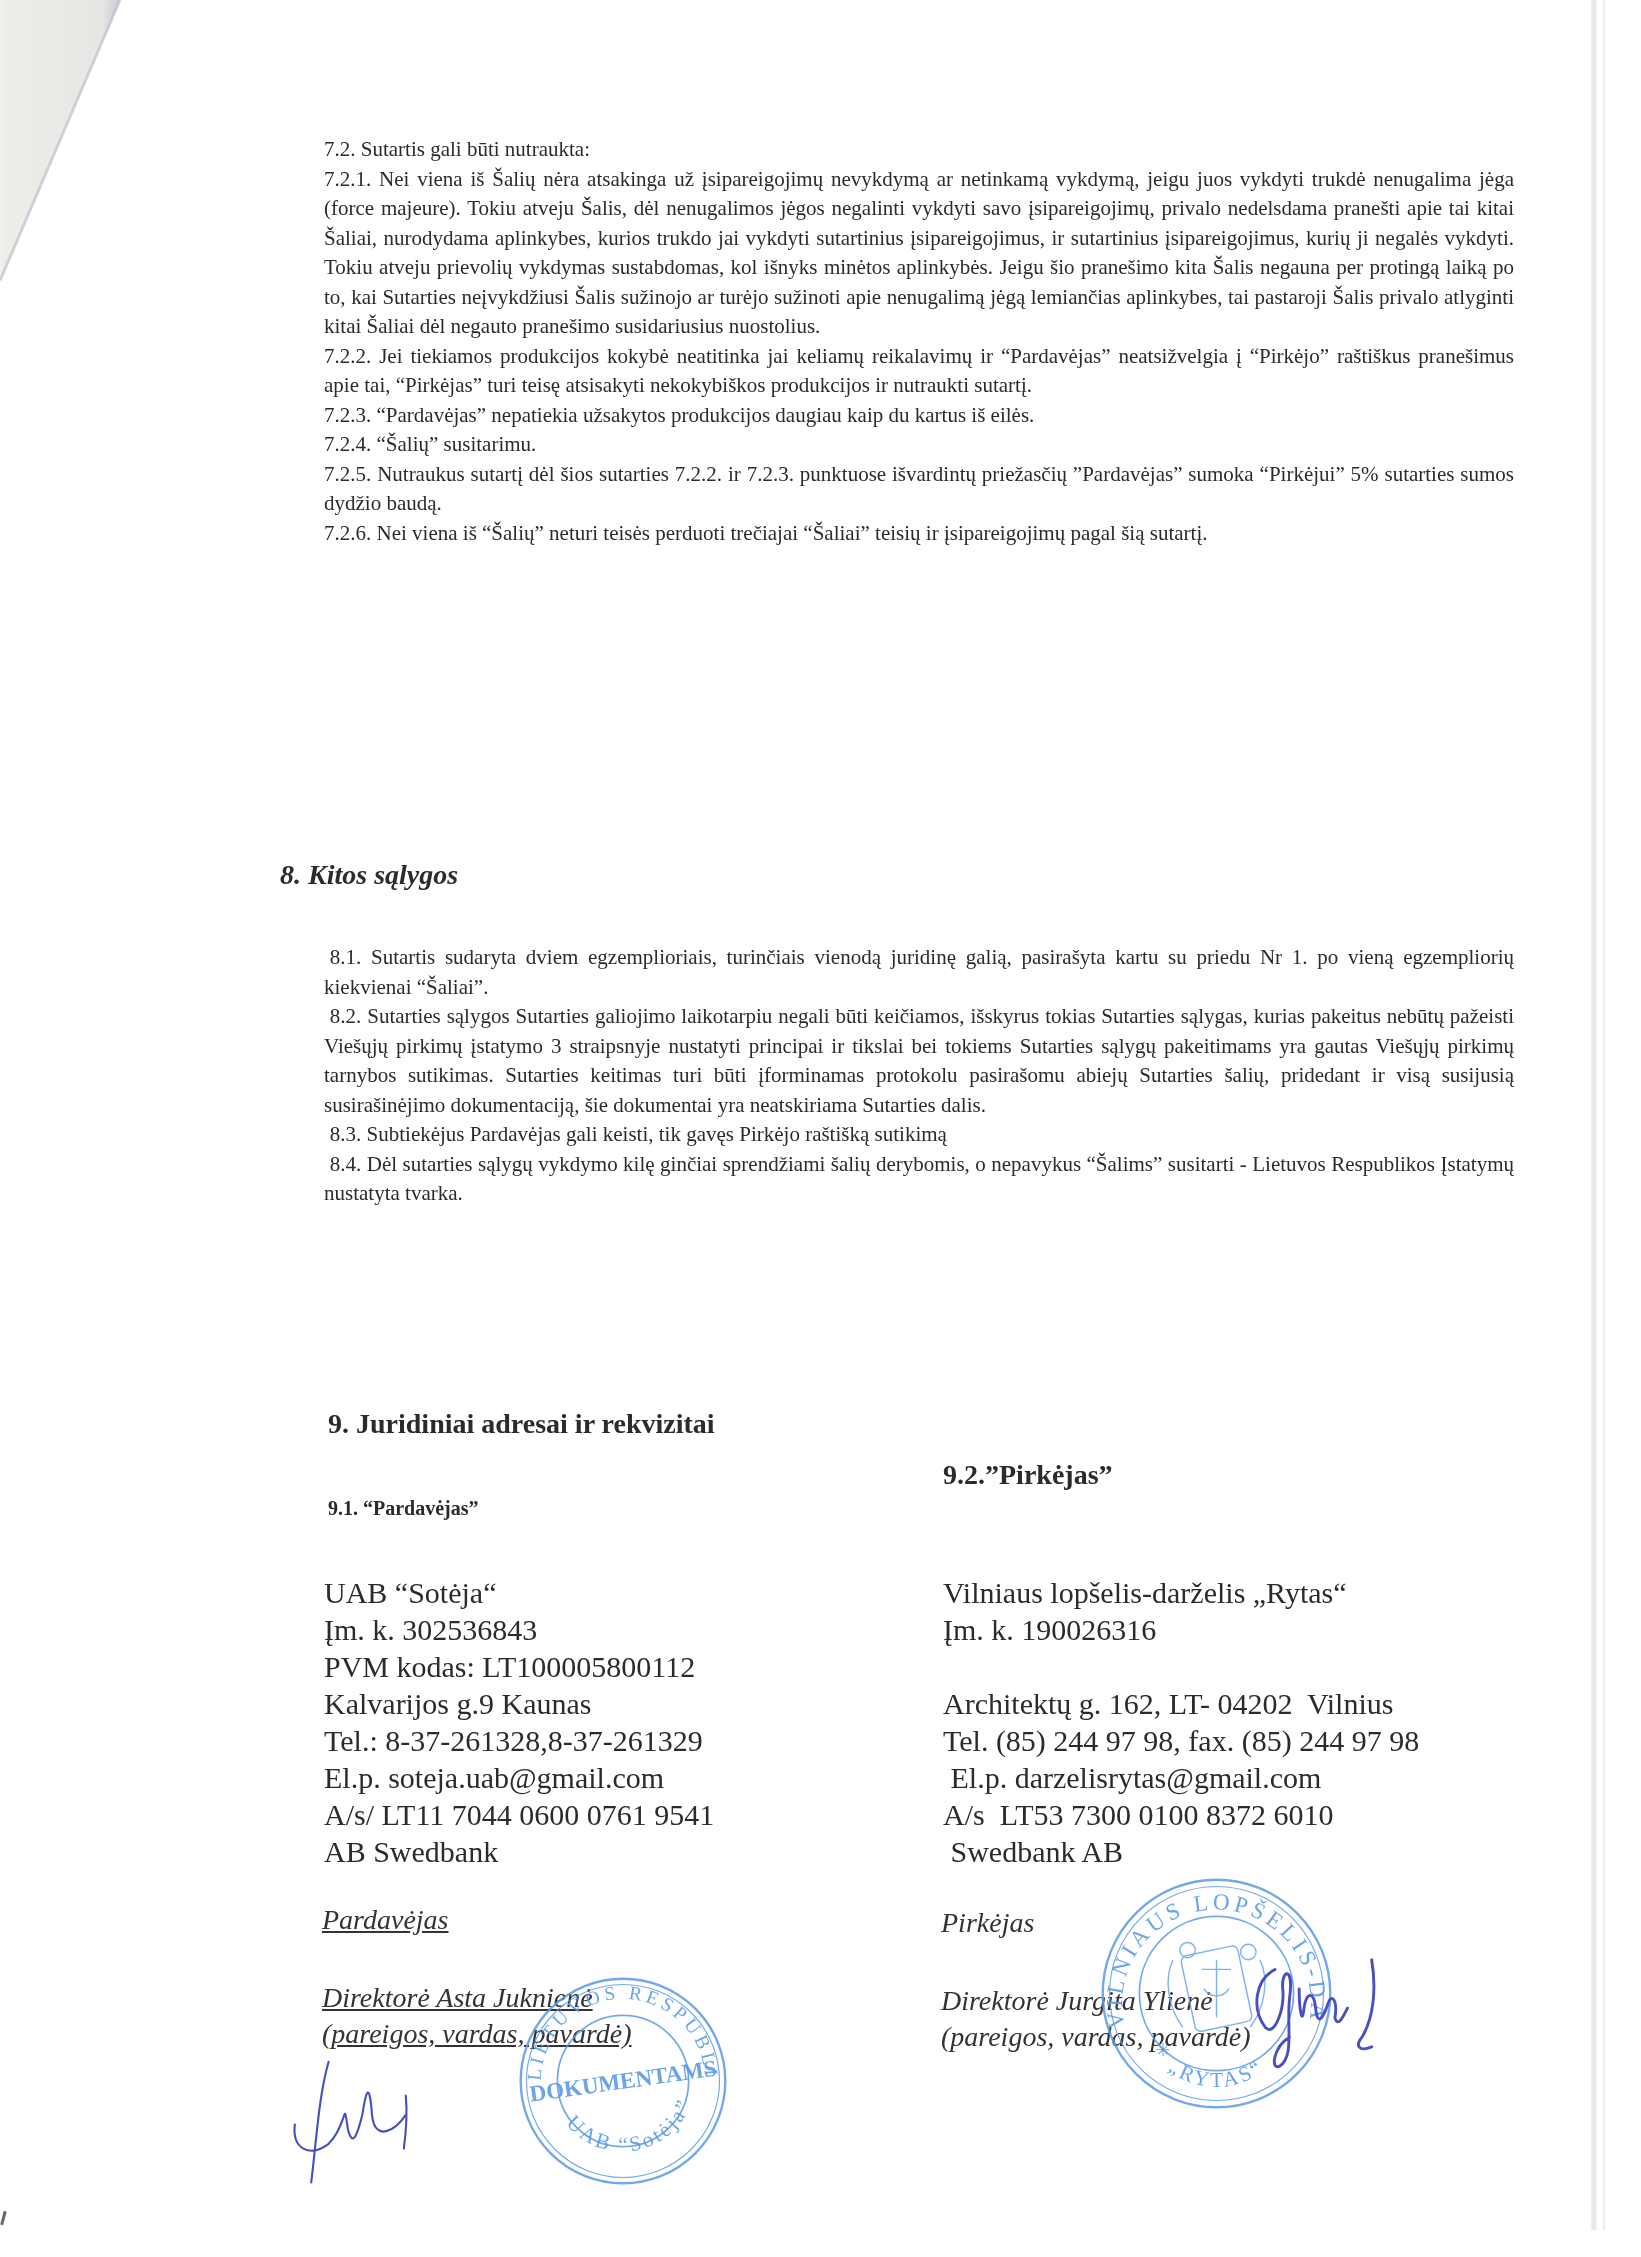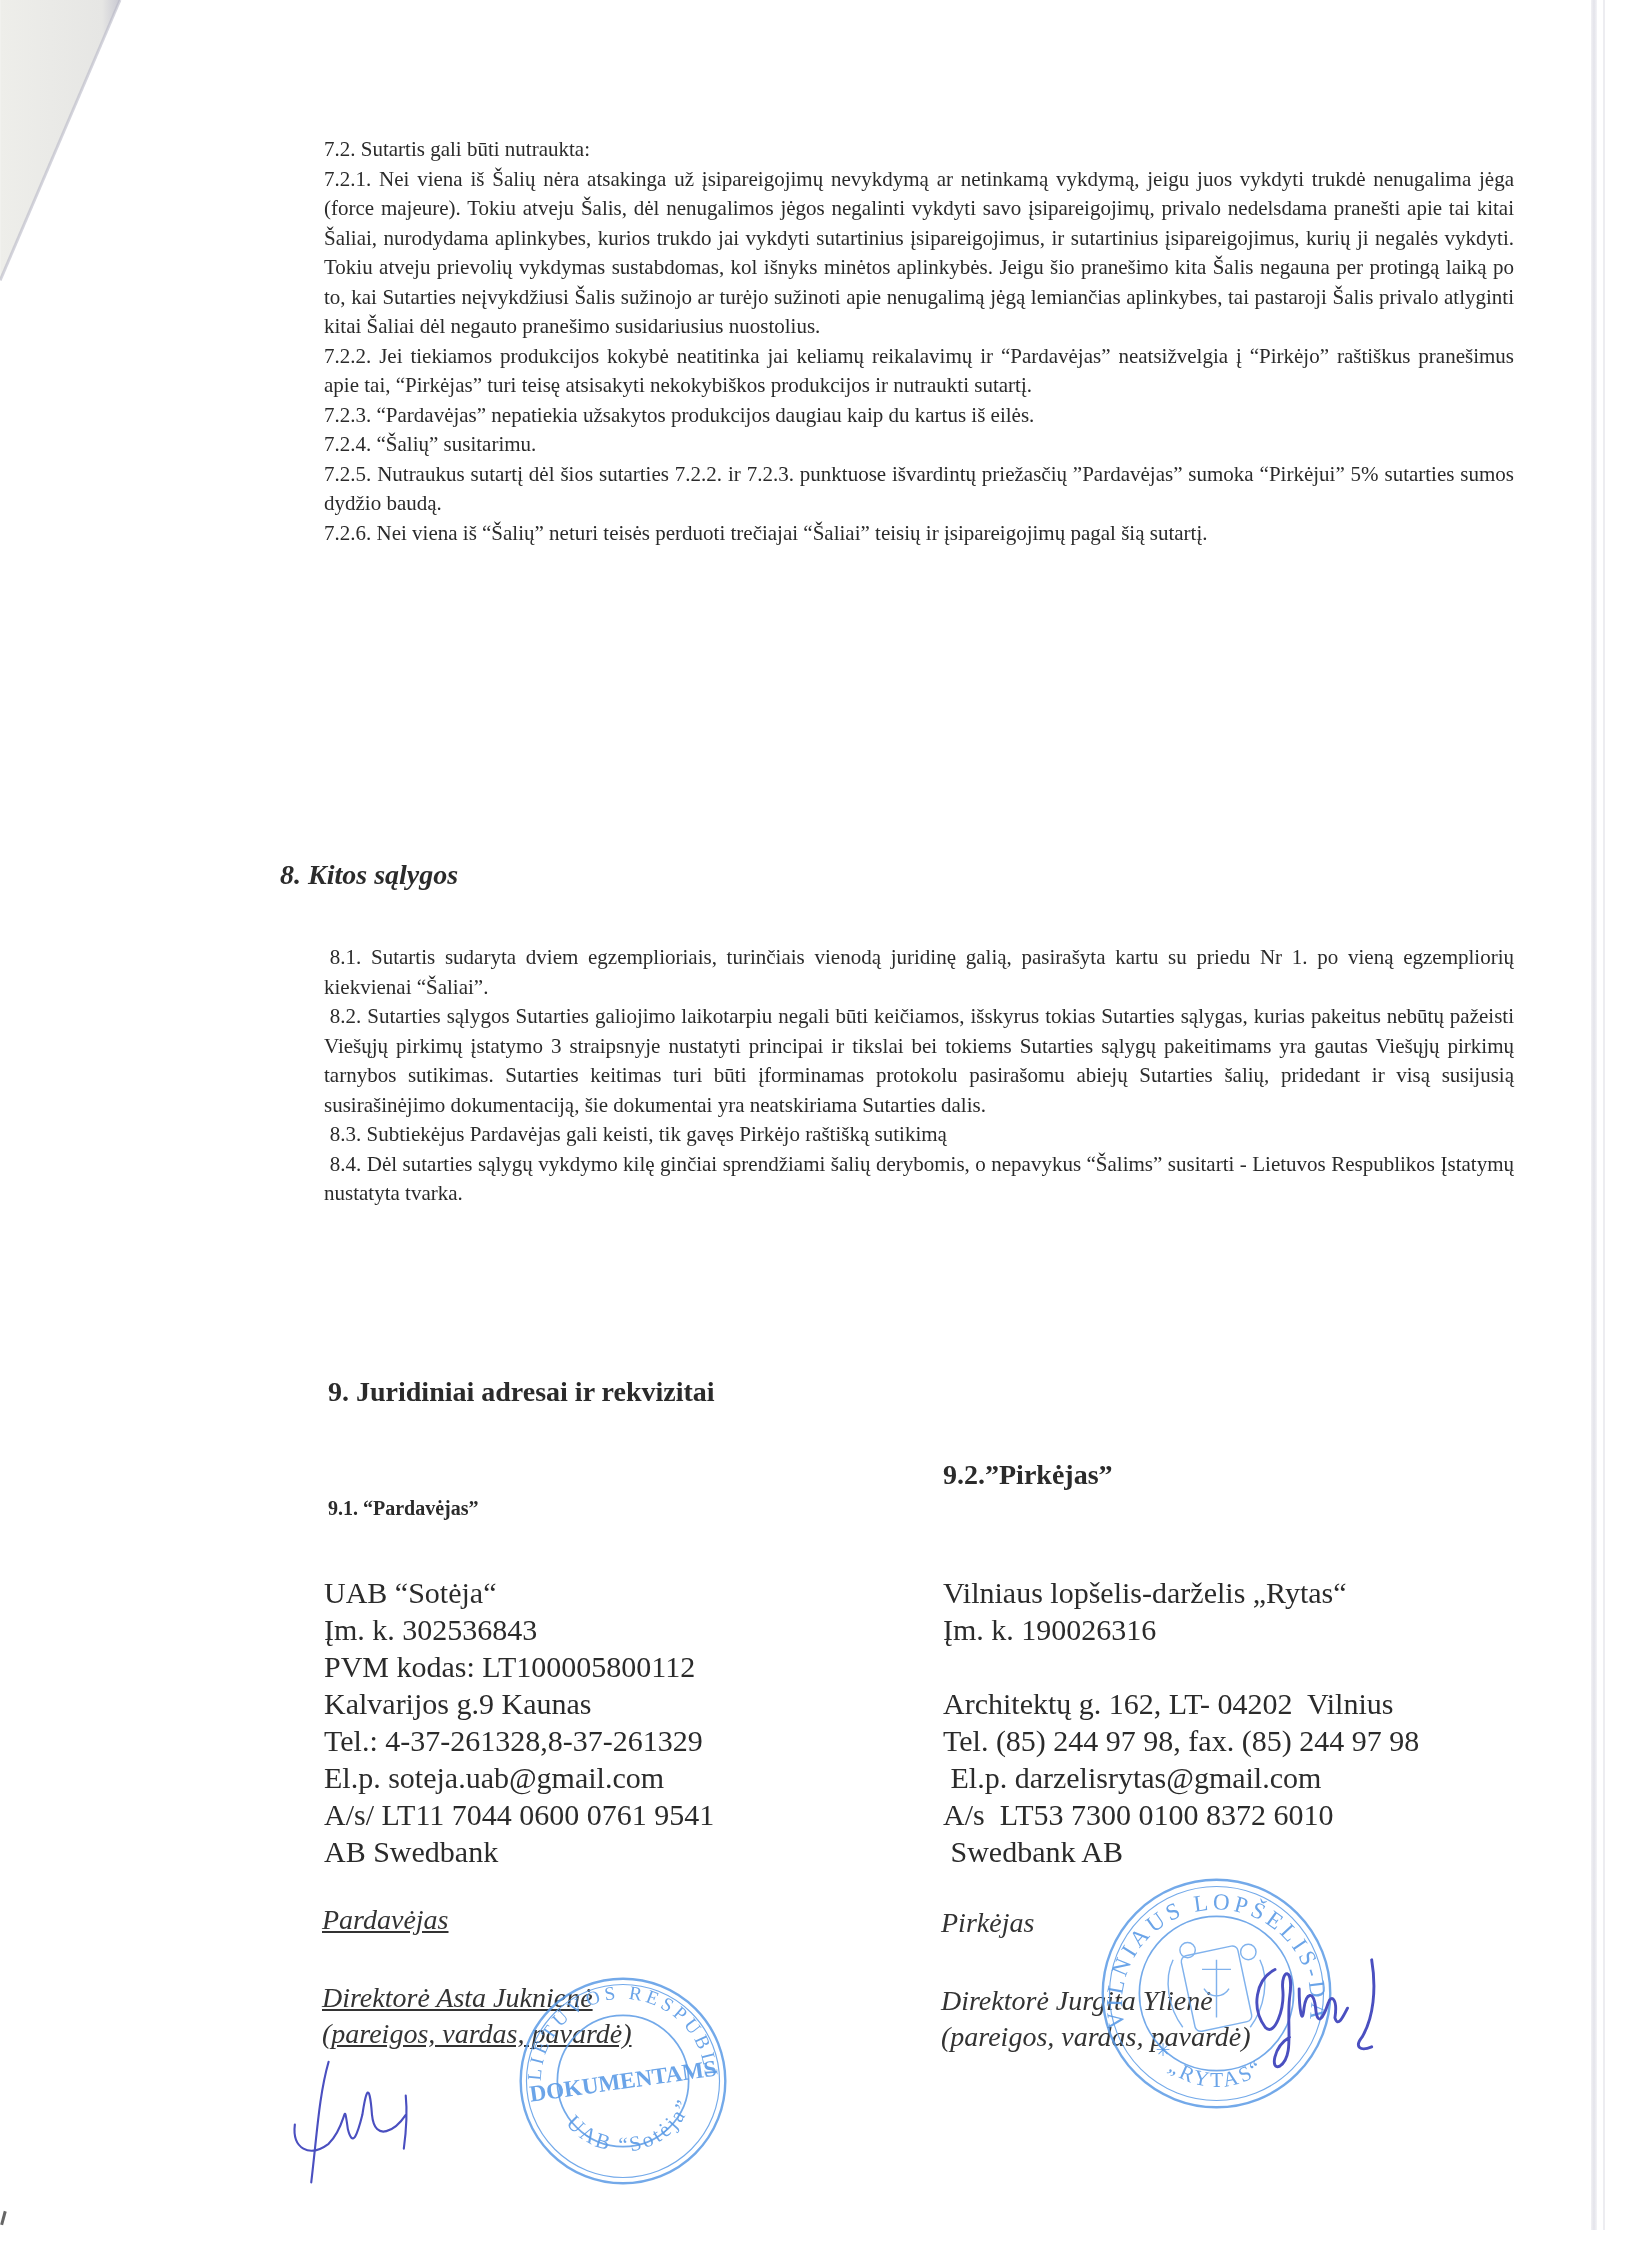--- a/index.html
+++ b/index.html
@@ -22,21 +22,21 @@
     background: #ededf1;
   }
   .mark {
     position: absolute; left: 1.9px; top: 2211px; width: 2.9px; height: 13.5px;
     background: #666; transform: rotate(15deg);
   }
   .block { position: absolute; left: 324px; width: 1190px; font-size: 21px; line-height: 29.5px; }
   .p { margin: 0; text-align: justify; text-align-last: left; }
   .p.indent { text-indent: 5.8px; }
   .h8 { position: absolute; left: 280px; top: 859px; font-size: 28px; font-weight: bold; font-style: italic; }
-  .h9 { position: absolute; left: 328px; top: 1376px; font-size: 28px; font-weight: bold; }
+  .h9 { position: absolute; left: 328px; top: 1408px; font-size: 28px; font-weight: bold; }
   .h91 { position: absolute; left: 328px; top: 1497px; font-size: 20px; font-weight: bold; }
   .h92 { position: absolute; left: 943px; top: 1459px; font-size: 28px; font-weight: bold; }
   .addr { position: absolute; top: 1574px; font-size: 30px; line-height: 37px; }
   .addr div { white-space: pre; }
   .addr-left { left: 324px; }
   .addr-right { left: 943px; }
   .sig { position: absolute; font-style: italic; font-size: 28px; line-height: 36px; color: #333; }
   .sig-left { left: 322px; top: 1902px; text-decoration: underline; }
   .sig-right { left: 941px; top: 1905px; }
   .sig .role { margin-bottom: 42px; }
@@ -81,21 +81,21 @@
 
 <div class="h9">9. Juridiniai adresai ir rekvizitai</div>
 <div class="h91">9.1. “Pardavėjas”</div>
 <div class="h92">9.2.”Pirkėjas”</div>
 
 <div class="addr addr-left">
   <div>UAB “Sotėja“</div>
   <div>Įm. k. 302536843</div>
   <div>PVM kodas: LT100005800112</div>
   <div>Kalvarijos g.9 Kaunas</div>
-  <div>Tel.: 4-37-261328,8-37-261329</div>
+  <div>Tel.: 8-37-261328,8-37-261329</div>
   <div>El.p. soteja.uab@gmail.com</div>
   <div>A/s/ LT11 7044 0600 0761 9541</div>
   <div>AB Swedbank</div>
 </div>
 
 <div class="addr addr-right">
   <div>Vilniaus lopšelis-darželis „Rytas“</div>
   <div>Įm. k. 190026316</div>
   <div>&nbsp;</div>
   <div>Architektų g. 162, LT- 04202  Vilnius</div>

